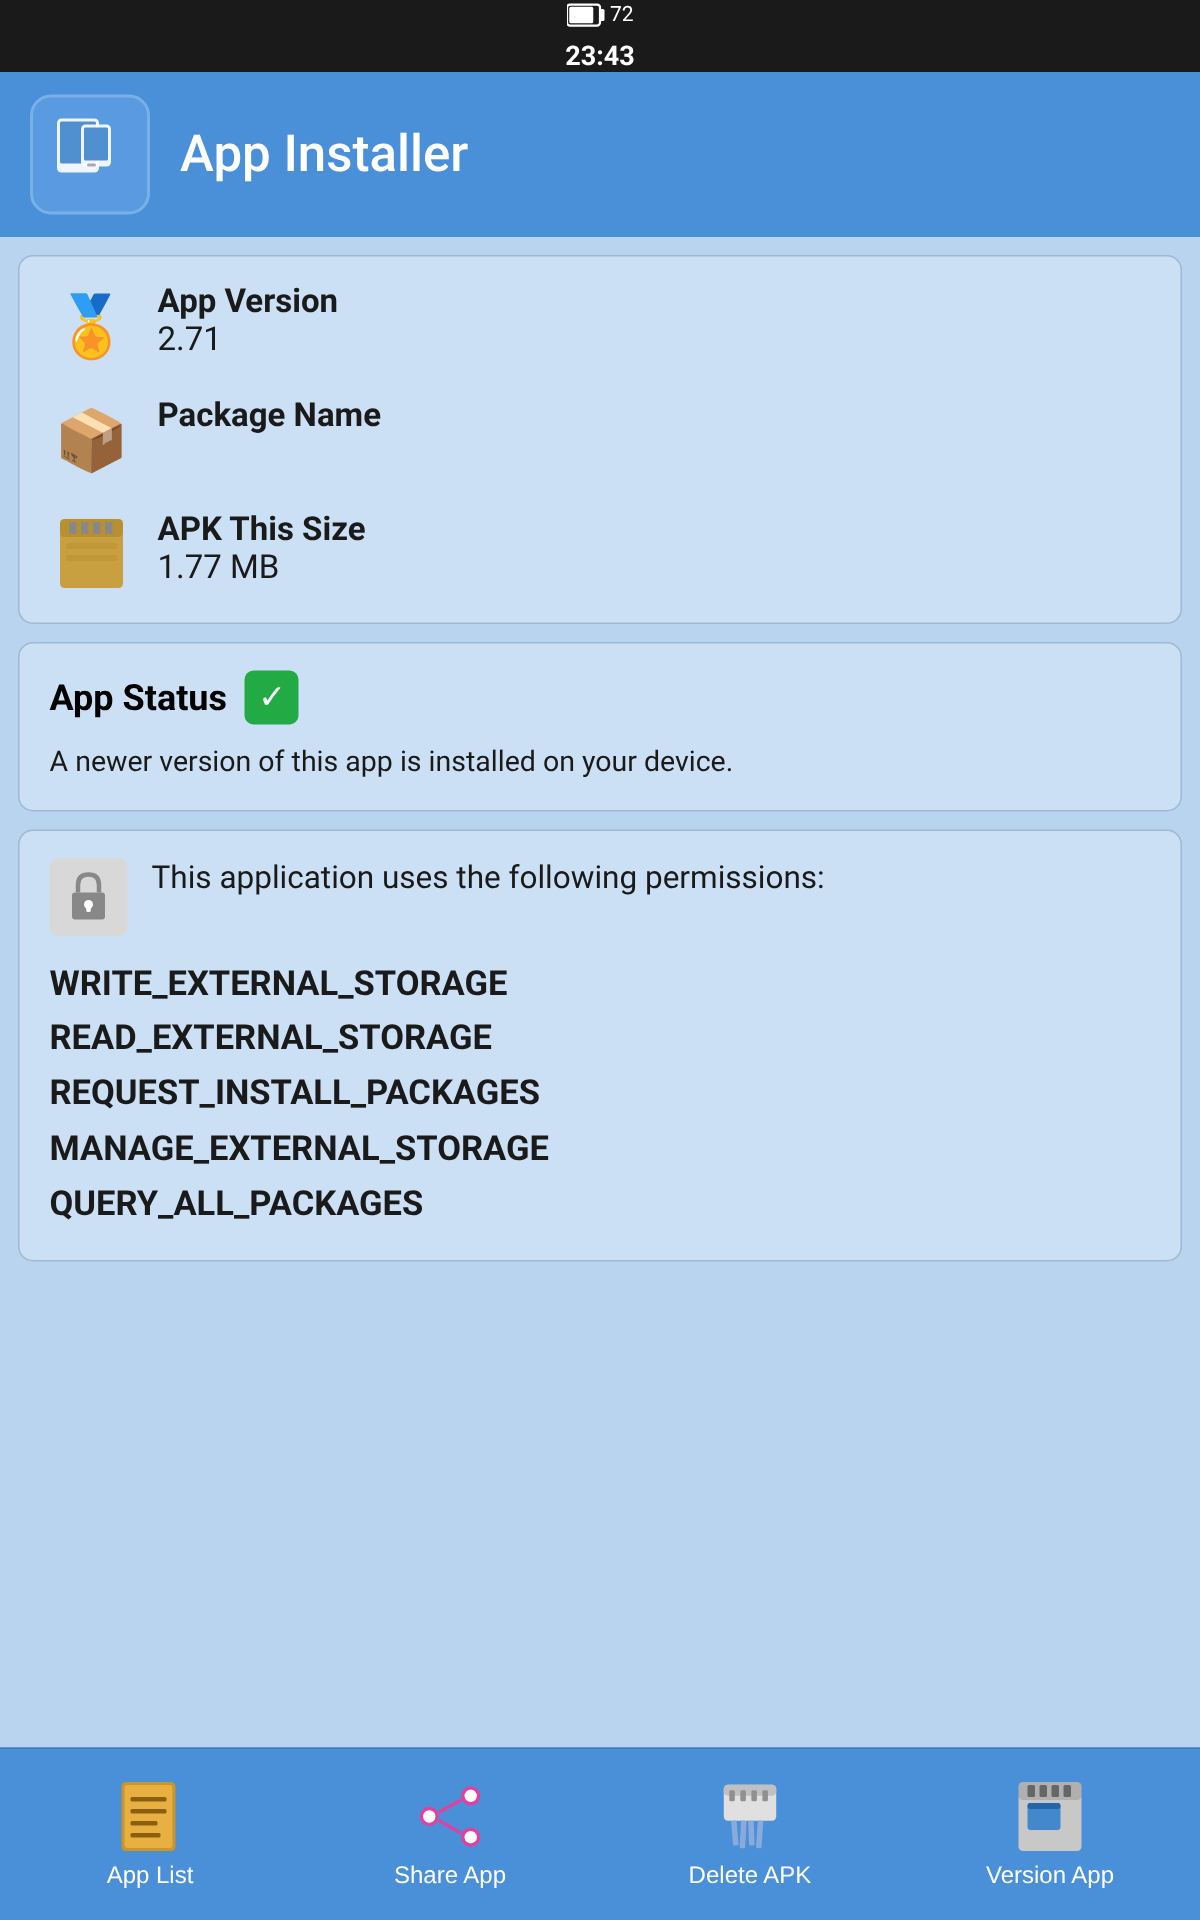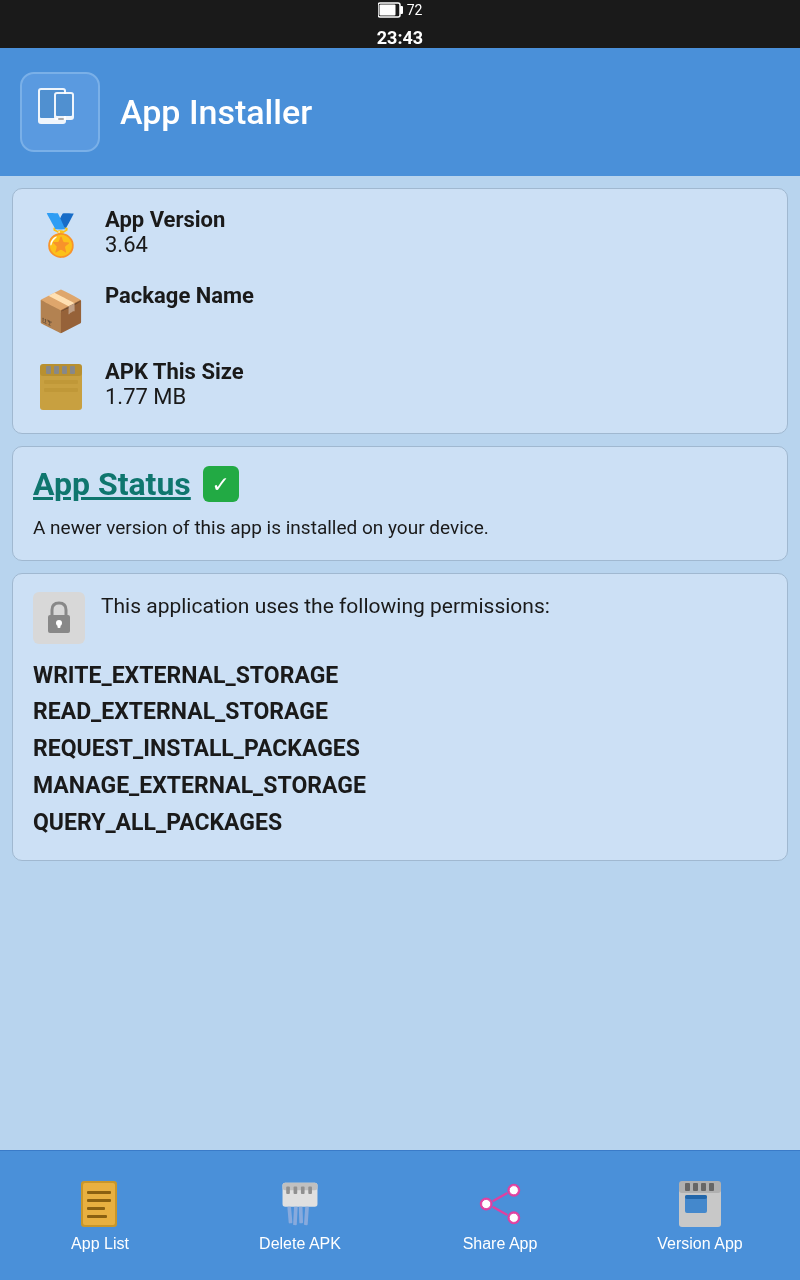--- a/index.html
+++ b/index.html
@@ -32,21 +32,21 @@
     }
     .status-time {
       color: white;
       font-size: 18px;
       font-weight: bold;
     }
 
     
     .header {
       background: #4a90d9;
-      height: 128px;
+      height: 110px;
       display: flex;
       align-items: center;
       padding: 0 20px;
       gap: 20px;
       flex-shrink: 0;
     }
     .header-icon {
       width: 80px;
       height: 80px;
       background: #5a9ae0;
@@ -115,24 +115,23 @@
     }
 
     
     .status-header {
       display: flex;
       align-items: center;
       gap: 12px;
       margin-bottom: 12px;
     }
     .status-label {
-      font-size: 32px;
+      font-size: 24px;
       font-weight: bold;
-      color: #0f766e;
-      text-decoration: underline;
+      color: #000000;
     }
     .checkbox-icon {
       width: 36px;
       height: 36px;
       background: #22aa44;
       border-radius: 6px;
       display: flex;
       align-items: center;
       justify-content: center;
       color: white;
@@ -171,21 +170,21 @@
     .permissions-list {
       font-size: 23px;
       font-weight: bold;
       color: #1a1a1a;
       line-height: 1.6;
     }
 
     
     .bottom-nav {
       background: #4a90d9;
-      height: 130px;
+      height: 115px;
       display: flex;
       align-items: stretch;
       flex-shrink: 0;
       border-top: 1px solid #3a7bc8;
     }
     .nav-item {
       flex: 1;
       display: flex;
       flex-direction: column;
       align-items: center;
@@ -262,21 +261,21 @@
 </div>
 
 <div class="main-content">
 
   <div class="card">
 
     <div class="info-row">
       <div class="info-icon">🏅</div>
       <div class="info-text">
         <span class="info-label">App Version</span>
-        <span class="info-value">3.64</span>
+        <span class="info-value">2.71</span>
       </div>
     </div>
 
     <div class="info-row">
       <div class="info-icon">📦</div>
       <div class="info-text">
         <span class="info-label">Package Name</span>
       </div>
     </div>
 
@@ -342,54 +341,54 @@
         <rect x="10" y="28" width="18" height="3" rx="1" fill="#8a6010"></rect>
         <rect x="10" y="36" width="20" height="3" rx="1" fill="#8a6010"></rect>
       </svg>
     </div>
     <span class="nav-label">App List</span>
   </button>
 
   <button class="nav-item">
     <div class="nav-icon">
       <svg width="46" height="50" viewBox="0 0 50 50">
-        <rect x="6" y="2" width="38" height="26" rx="3" fill="#e0e0e0"></rect>
-        <rect x="6" y="2" width="38" height="8" rx="3" fill="#c0c0c0"></rect>
-        <rect x="10" y="6" width="4" height="8" rx="1" fill="#909090"></rect>
-        <rect x="18" y="6" width="4" height="8" rx="1" fill="#909090"></rect>
-        <rect x="26" y="6" width="4" height="8" rx="1" fill="#909090"></rect>
-        <rect x="34" y="6" width="4" height="8" rx="1" fill="#909090"></rect>
-
-        <rect x="12" y="28" width="4" height="18" rx="1" fill="#88aadd" transform="rotate(-5 14 37)"></rect>
-        <rect x="18" y="28" width="4" height="20" rx="1" fill="#88aadd" transform="rotate(3 20 38)"></rect>
-        <rect x="24" y="28" width="4" height="18" rx="1" fill="#88aadd" transform="rotate(-2 26 37)"></rect>
-        <rect x="30" y="28" width="4" height="20" rx="1" fill="#88aadd" transform="rotate(4 32 38)"></rect>
-      </svg>
-    </div>
-    <span class="nav-label">Delete APK</span>
-  </button>
-
-  <button class="nav-item">
-    <div class="nav-icon">
-      <svg width="46" height="50" viewBox="0 0 50 50">
         <circle cx="10" cy="25" r="7" fill="#e040a0"></circle>
         <circle cx="40" cy="10" r="7" fill="#e040a0"></circle>
         <circle cx="40" cy="40" r="7" fill="#e040a0"></circle>
         <line x1="17" y1="22" x2="33" y2="13" stroke="#e040a0" stroke-width="2.5"></line>
         <line x1="17" y1="28" x2="33" y2="37" stroke="#e040a0" stroke-width="2.5"></line>
         <circle cx="10" cy="25" r="5" fill="white" stroke="#e040a0" stroke-width="1"></circle>
         <circle cx="40" cy="10" r="5" fill="white" stroke="#e040a0" stroke-width="1"></circle>
         <circle cx="40" cy="40" r="5" fill="white" stroke="#e040a0" stroke-width="1"></circle>
       </svg>
     </div>
     <span class="nav-label">Share App</span>
   </button>
 
   <button class="nav-item">
     <div class="nav-icon">
+      <svg width="46" height="50" viewBox="0 0 50 50">
+        <rect x="6" y="2" width="38" height="26" rx="3" fill="#e0e0e0"></rect>
+        <rect x="6" y="2" width="38" height="8" rx="3" fill="#c0c0c0"></rect>
+        <rect x="10" y="6" width="4" height="8" rx="1" fill="#909090"></rect>
+        <rect x="18" y="6" width="4" height="8" rx="1" fill="#909090"></rect>
+        <rect x="26" y="6" width="4" height="8" rx="1" fill="#909090"></rect>
+        <rect x="34" y="6" width="4" height="8" rx="1" fill="#909090"></rect>
+
+        <rect x="12" y="28" width="4" height="18" rx="1" fill="#88aadd" transform="rotate(-5 14 37)"></rect>
+        <rect x="18" y="28" width="4" height="20" rx="1" fill="#88aadd" transform="rotate(3 20 38)"></rect>
+        <rect x="24" y="28" width="4" height="18" rx="1" fill="#88aadd" transform="rotate(-2 26 37)"></rect>
+        <rect x="30" y="28" width="4" height="20" rx="1" fill="#88aadd" transform="rotate(4 32 38)"></rect>
+      </svg>
+    </div>
+    <span class="nav-label">Delete APK</span>
+  </button>
+
+  <button class="nav-item">
+    <div class="nav-icon">
       <svg width="46" height="50" viewBox="0 0 46 50">
         <rect x="2" y="10" width="42" height="38" rx="3" fill="#c8c8c8"></rect>
         <rect x="2" y="2" width="42" height="12" rx="3" fill="#b0b0b0"></rect>
         <rect x="8" y="4" width="5" height="8" rx="1" fill="#666"></rect>
         <rect x="16" y="4" width="5" height="8" rx="1" fill="#666"></rect>
         <rect x="24" y="4" width="5" height="8" rx="1" fill="#666"></rect>
         <rect x="32" y="4" width="5" height="8" rx="1" fill="#666"></rect>
 
         <rect x="8" y="16" width="22" height="18" rx="2" fill="#4488cc"></rect>
         <rect x="8" y="16" width="22" height="4" rx="2" fill="#2266aa"></rect>

